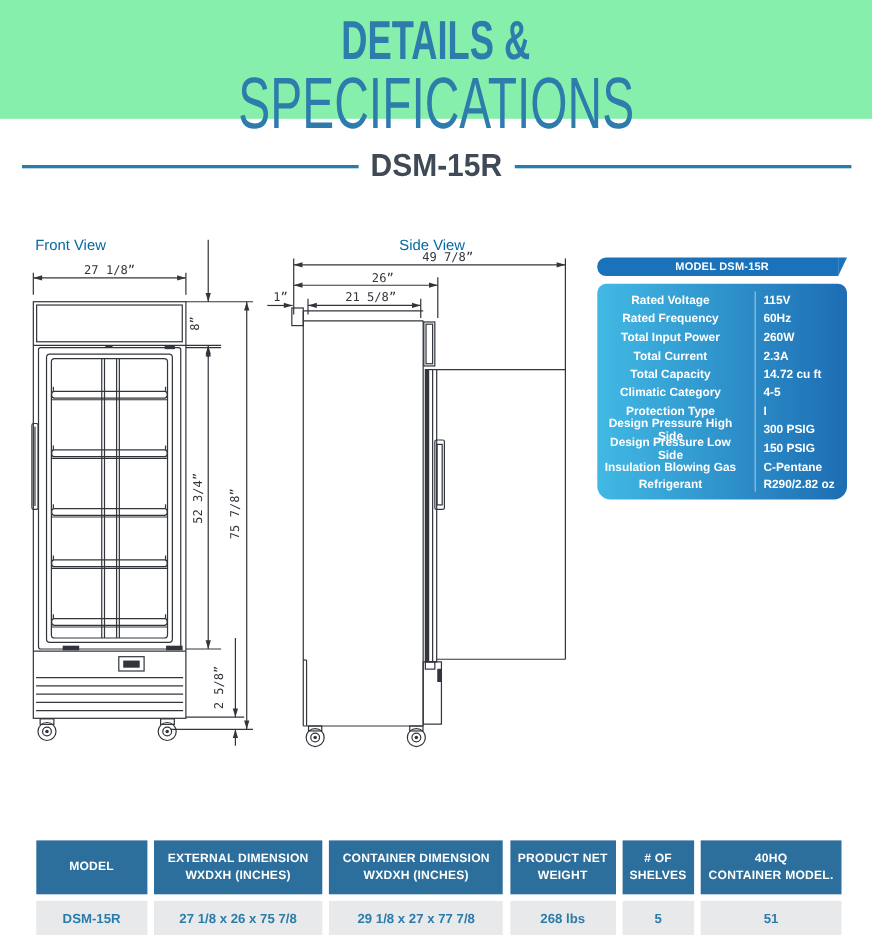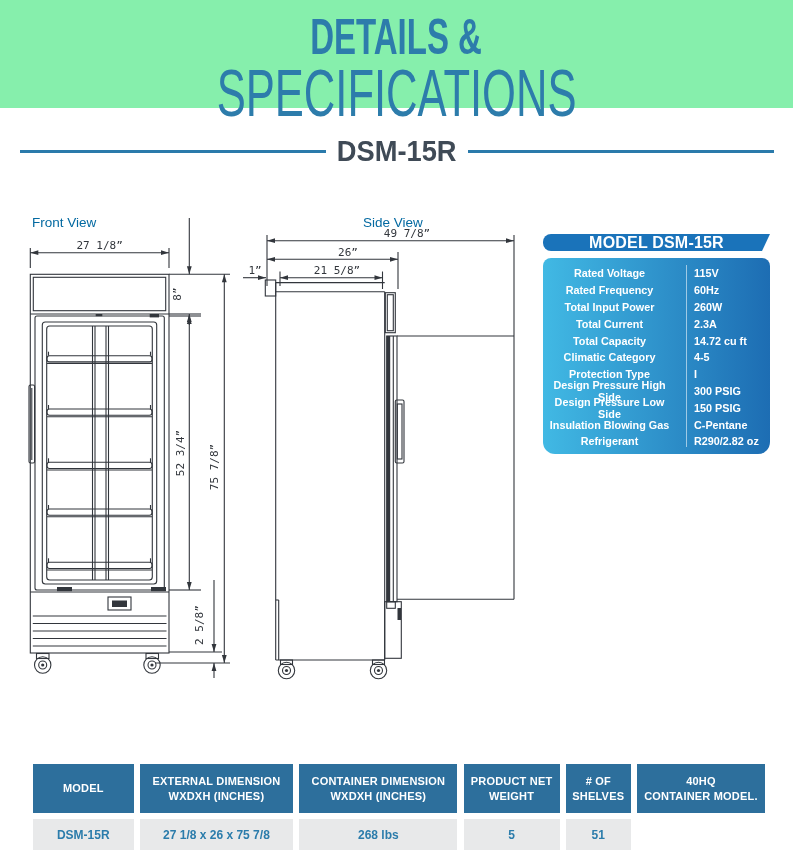--- a/index.html
+++ b/index.html
@@ -31,21 +31,21 @@
   
   .drawing{position:absolute;left:15px;top:210px;width:525px;height:500px;}
   .drawing text{font-family:"DejaVu Sans Mono",monospace;font-size:11px;fill:#32363c;}
 
   
   .spec{position:absolute;left:543px;top:234px;width:227px;}
   .specHead{display:flex;height:17px;}
   .specHeadBar{flex:1;background:#1a73ba;border-radius:8px 0 0 8px;position:relative;}
   .specHeadSlant{width:0;height:0;border-top:17px solid #1a73ba;border-right:8px solid transparent;}
   .specHeadTitle{position:absolute;left:0;top:0;width:227px;height:17px;line-height:17px;
-        text-align:center;color:#fff;font-size:16px;font-weight:700;letter-spacing:.2px;}
+        text-align:center;color:#fff;font-size:10px;font-weight:700;letter-spacing:.2px;}
   .specBody{margin-top:7px;height:196px;border-radius:8px 8px 12px 12px;
         background:linear-gradient(90deg,#41b9e4,#1d6db3);position:relative;padding-top:7px;
         box-sizing:border-box;}
   .specDivider{position:absolute;left:142.5px;top:7px;bottom:7px;width:1.5px;
         background:rgba(255,255,255,0.55);}
   .specRow{display:flex;height:16.8px;align-items:center;color:#fff;font-size:10.8px;font-weight:700;}
   .specLabel{width:133px;text-align:center;flex:0 0 133px;}
   .specValue{margin-left:18px;text-align:left;}
 
   
@@ -326,20 +326,21 @@
 
         <div class="cell">40HQ
 CONTAINER MODEL.</div>
       </div>
     <div class="btRow btData">
 
         <div class="cell">DSM-15R</div>
 
         <div class="cell">27 1/8 x 26 x 75 7/8</div>
 
+        <div class="cell">29 1/8 x 27 x 77 7/8</div>
 
         <div class="cell">268 lbs</div>
 
         <div class="cell">5</div>
 
         <div class="cell">51</div>
       </div>
   </div>
 
 </div>

